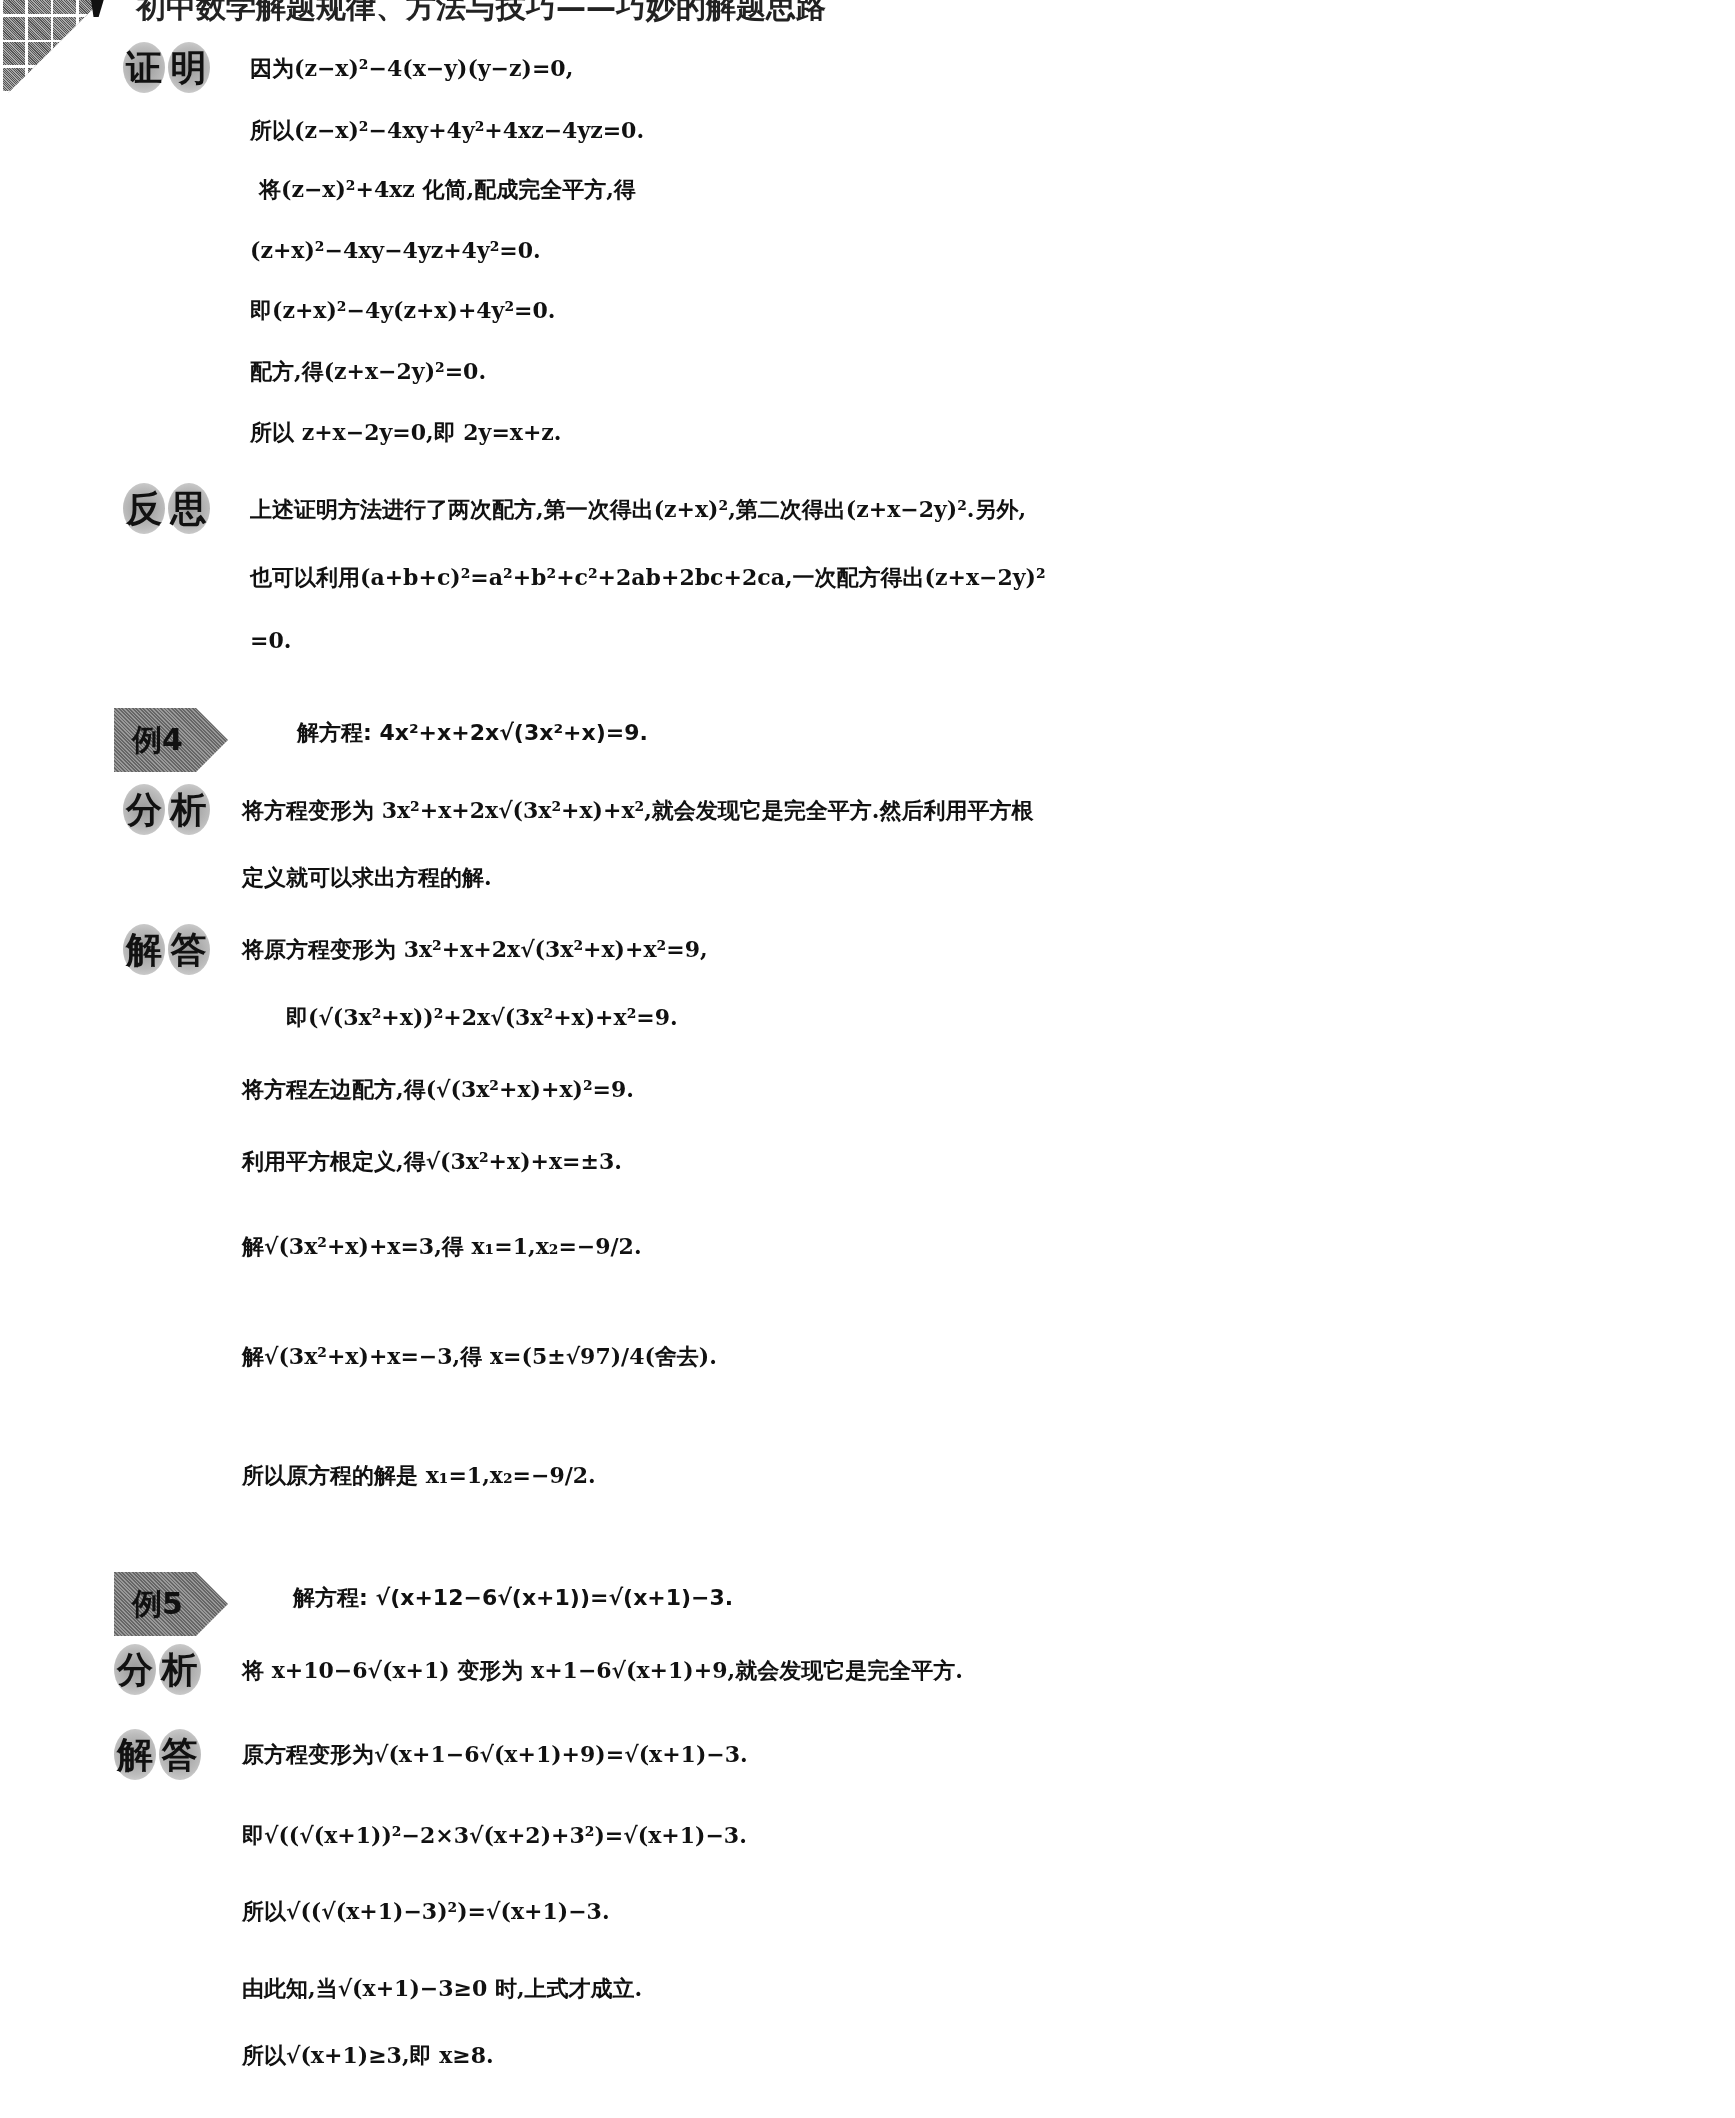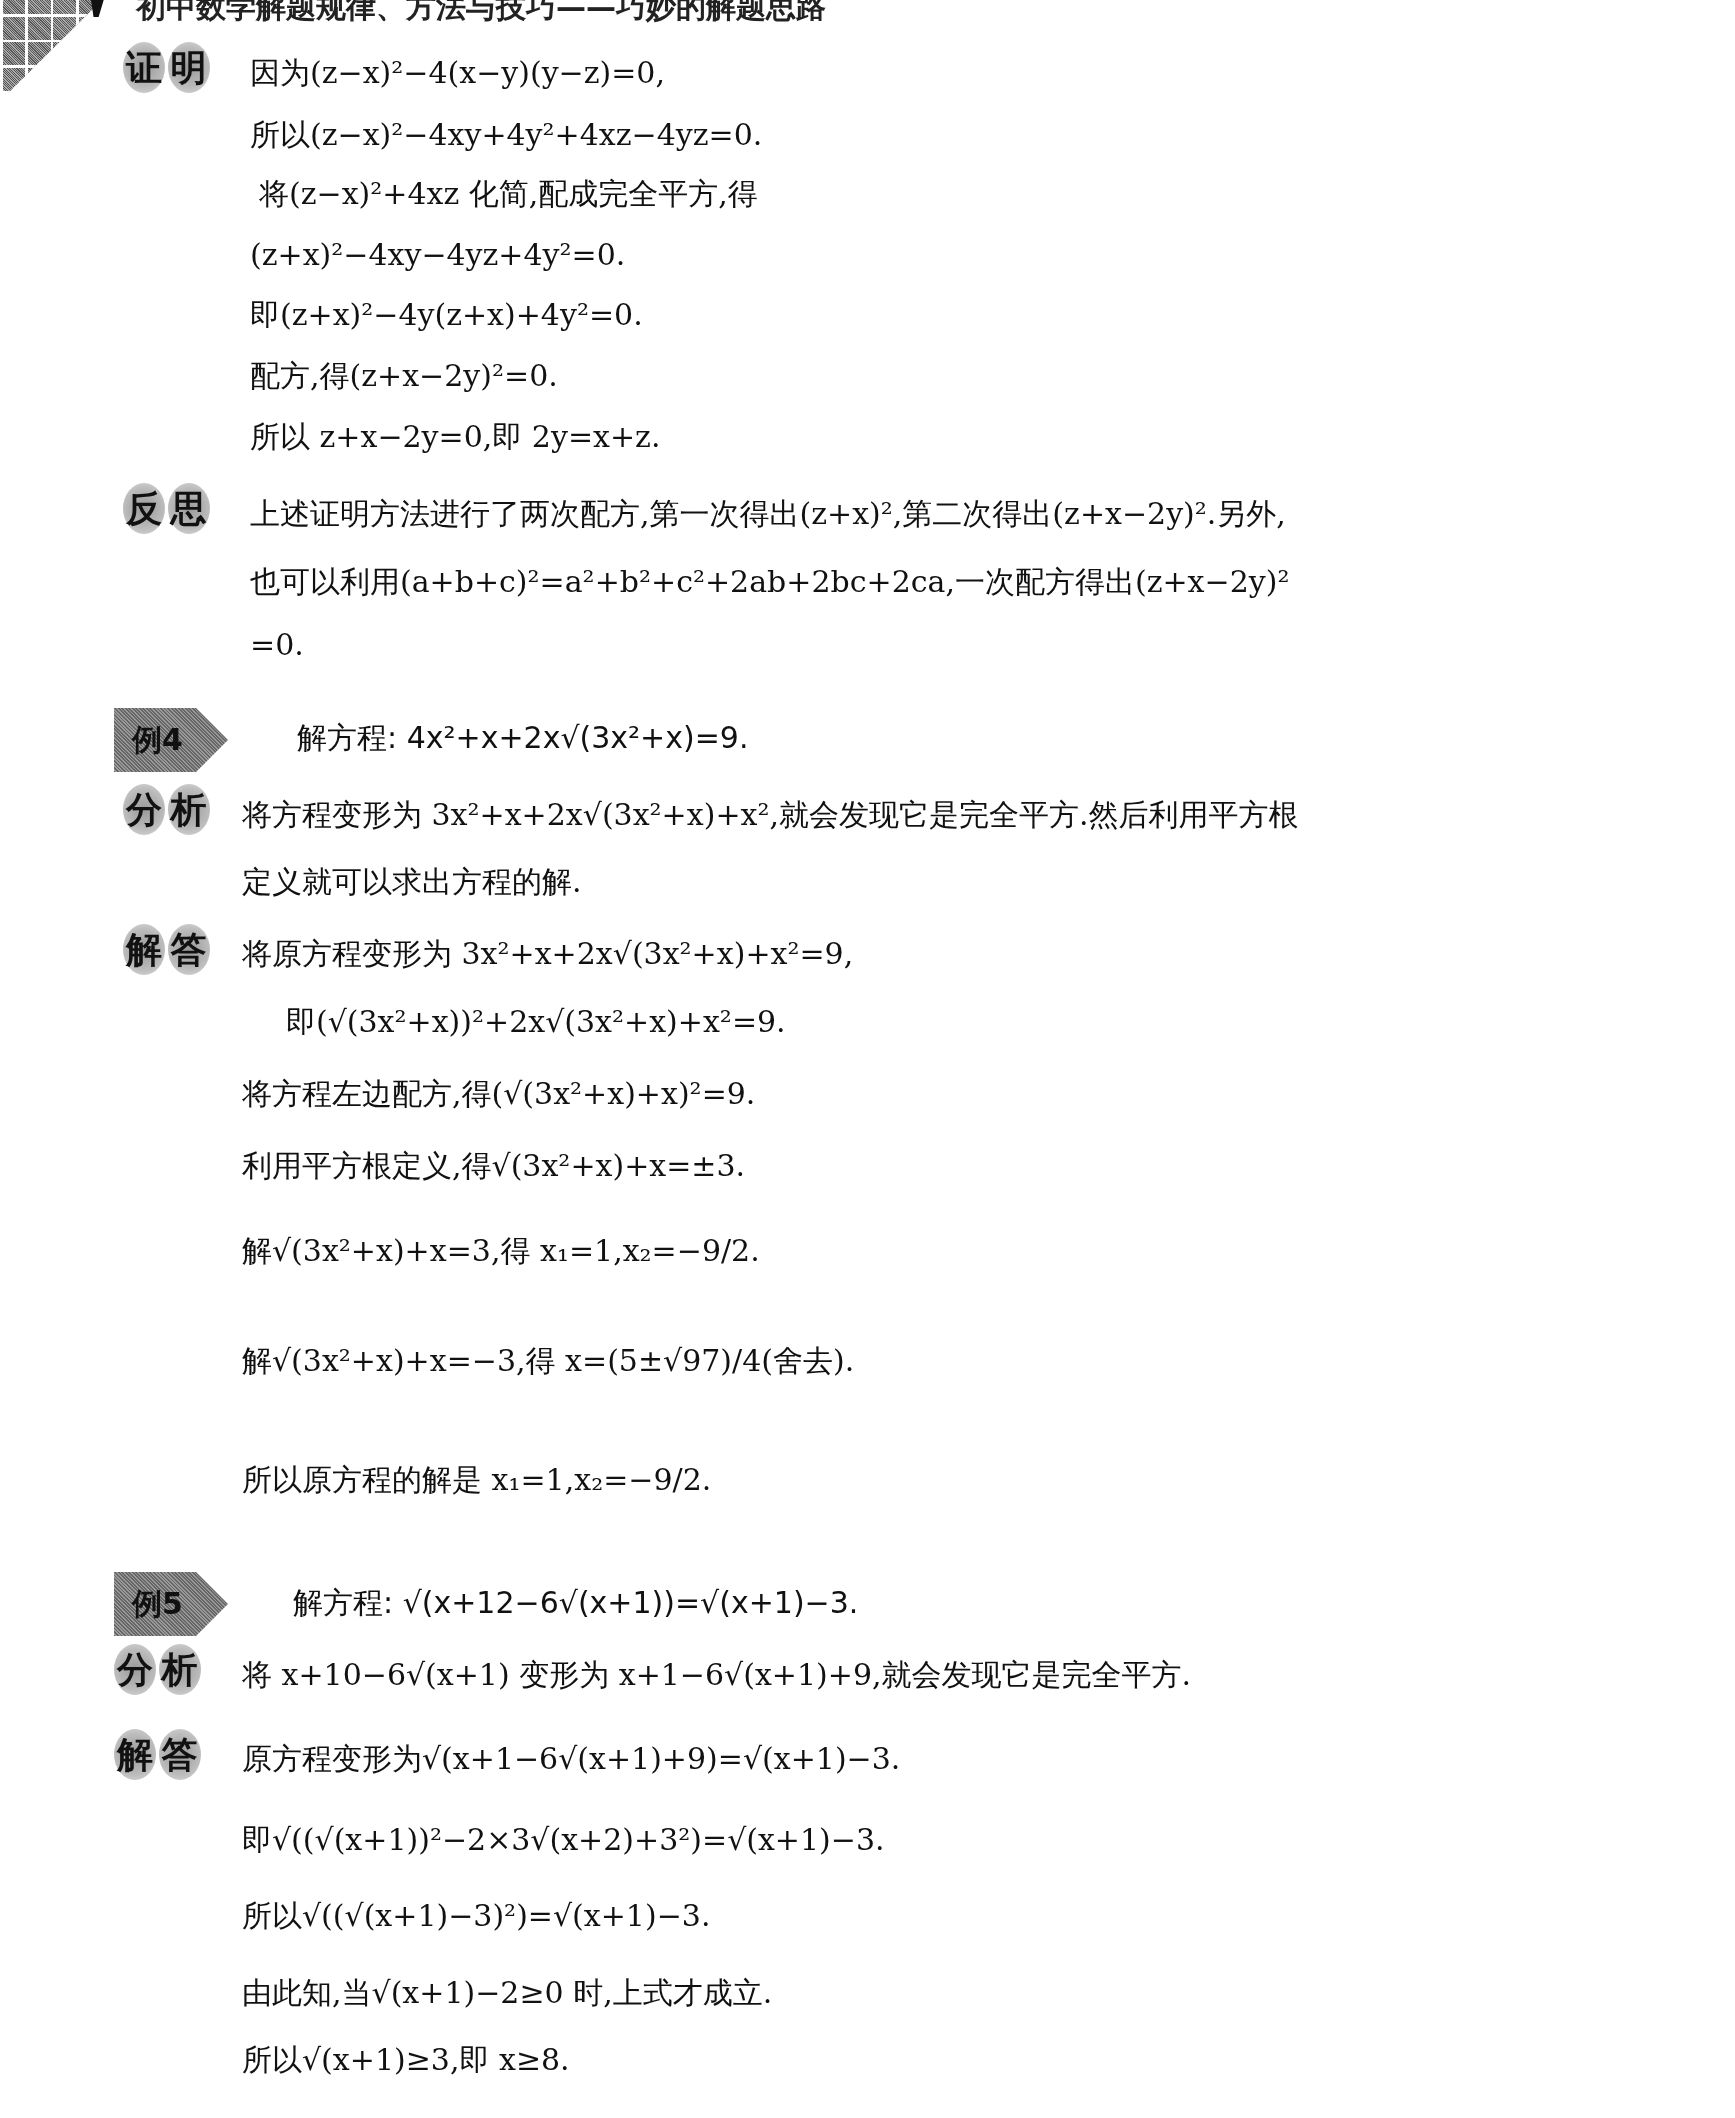--- a/index.html
+++ b/index.html
@@ -9,21 +9,21 @@
     background:
       repeating-linear-gradient(90deg, #fff 0 2.5px, transparent 2.5px 25.4px),
       repeating-linear-gradient(0deg, #fff 0 2.5px, transparent 2.5px 25.4px),
       repeating-linear-gradient(45deg,#555 0 0.8px,#aaa 0.8px 1.7px);
     clip-path: polygon(0 0, 100% 0, 8% 100%, 0 100%); }
   .corner-mark { position:absolute; left:91px; top:0; width:12.7px; height:17px; background:#111;
     clip-path: polygon(0 0,100% 0,60% 100%,20% 100%); }
   .running-header { position:absolute; left:136px; top:-12.7px; font-size:30px;
     font-family:"DejaVu Sans","Liberation Sans",sans-serif; font-weight:bold; color:#222; white-space:nowrap; }
 
-  .line { position:absolute; white-space:nowrap; font-size:30px; line-height:1.2; }
+  .line { position:absolute; white-space:nowrap; font-size:22px; line-height:1.2;font-weight:bold; }
   .badge { position:absolute; display:flex; gap:2.5px; }
   .badge span { display:inline-block; width:42px; height:51px; border-radius:50%;
     background: radial-gradient(circle,#999 0%,#bbb 60%,#ddd 100%);
     font-family:"DejaVu Sans","Liberation Sans",sans-serif; font-weight:bold; font-size:36px;
     text-align:center; line-height:51px; color:#111; }
   .example-tag { position:absolute; width:114px; height:64px;
     background:repeating-linear-gradient(45deg,#666 0 1.3px,#999 1.3px 2.5px);
     clip-path: polygon(0 0, 72% 0, 100% 50%, 72% 100%, 0 100%);
     font-family:"DejaVu Sans","Liberation Sans",sans-serif; font-weight:bold; font-size:30px;
     color:#111; line-height:64px; padding-left:18px; box-sizing:border-box; }
@@ -93,15 +93,15 @@
 </div>
 <div class="line" style="left:242px;top:1657px;">将 x+10−6√(x+1) 变形为 x+1−6√(x+1)+9,就会发现它是完全平方.</div>
 
 <div class="badge" style="left:114px;top:1729px;">
   <span>解</span>
   <span>答</span>
 </div>
 <div class="line" style="left:242px;top:1741px;">原方程变形为√(x+1−6√(x+1)+9)=√(x+1)−3.</div>
 <div class="line" style="left:242px;top:1822px;">即√((√(x+1))²−2×3√(x+2)+3²)=√(x+1)−3.</div>
 <div class="line" style="left:242px;top:1898px;">所以√((√(x+1)−3)²)=√(x+1)−3.</div>
-<div class="line" style="left:242px;top:1975px;">由此知,当√(x+1)−2≥0 时,上式才成立.</div>
+<div class="line" style="left:242px;top:1975px;">由此知,当√(x+1)−3≥0 时,上式才成立.</div>
 <div class="line" style="left:242px;top:2042px;">所以√(x+1)≥3,即 x≥8.</div>
 
 
 </body></html>

